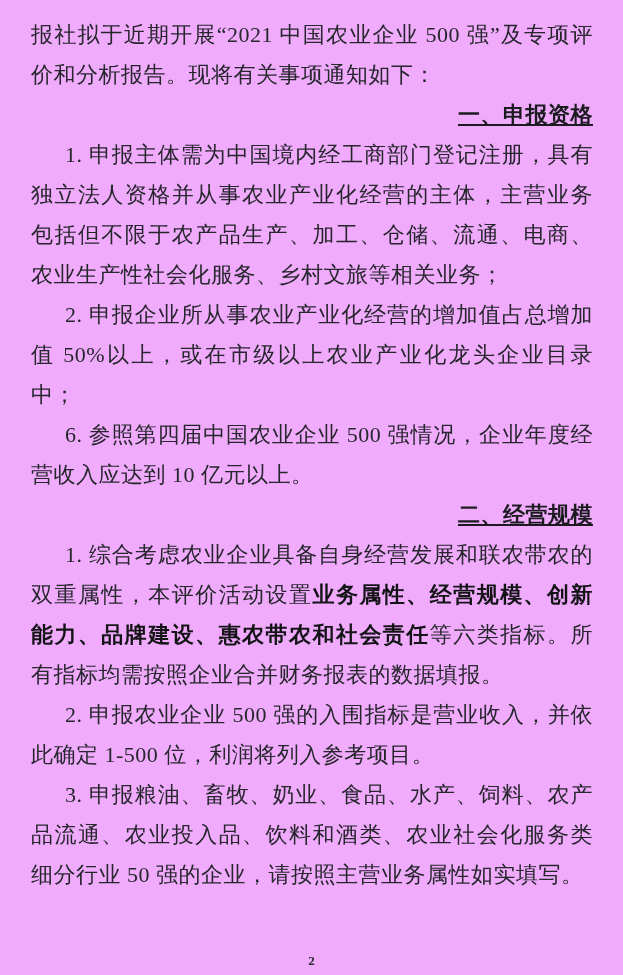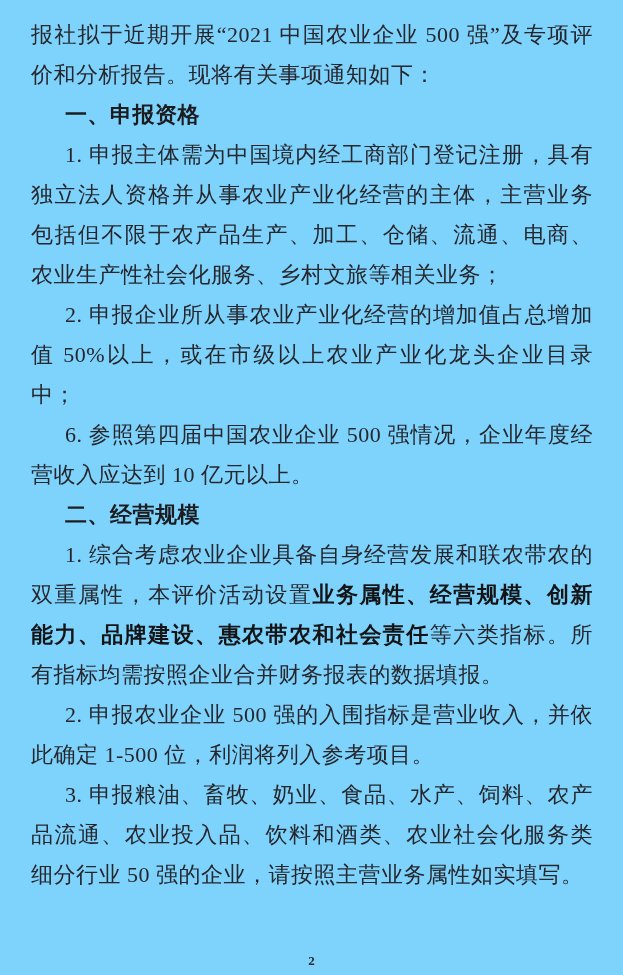--- a/index.html
+++ b/index.html
@@ -4,21 +4,21 @@
 <style>
   html, body {
     margin: 0;
     padding: 0;
     background: #ffffff;
   }
   .page {
     position: relative;
     width: 623px;
     height: 975px;
-    background: #7dd3fc;
+    background: #f0abfc;
     overflow: hidden;
     font-family: "Liberation Serif", "DejaVu Serif", serif;
     color: #26262c;
   }
   .doc-body {
     padding: 15px 30px 0 31px;
   }
   .doc-body p {
     margin: 0;
     font-size: 22px;
@@ -29,21 +29,22 @@
     word-break: break-all;
   }
   .doc-body p.indent {
     text-indent: 34px;
   }
   .doc-body p.heading {
     text-indent: 34px;
     font-weight: 700;
     font-family: "Liberation Sans", "DejaVu Sans", sans-serif;
     color: #1c1c20;
-    text-align: left;
+    text-align: right;
+    text-decoration: underline;
   }
   .doc-body .bold-run {
     font-weight: 700;
     font-family: "Liberation Sans", "DejaVu Sans", sans-serif;
     color: #141417;
   }
   .page-footer {
     position: absolute;
     bottom: 6px;
     left: 0;

